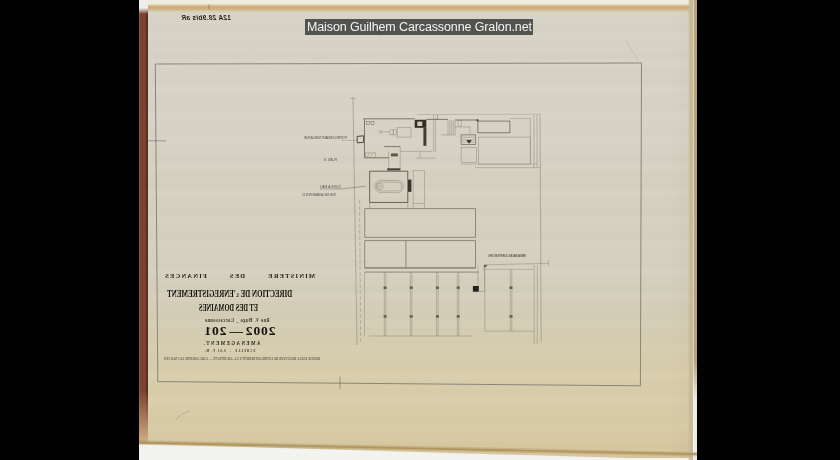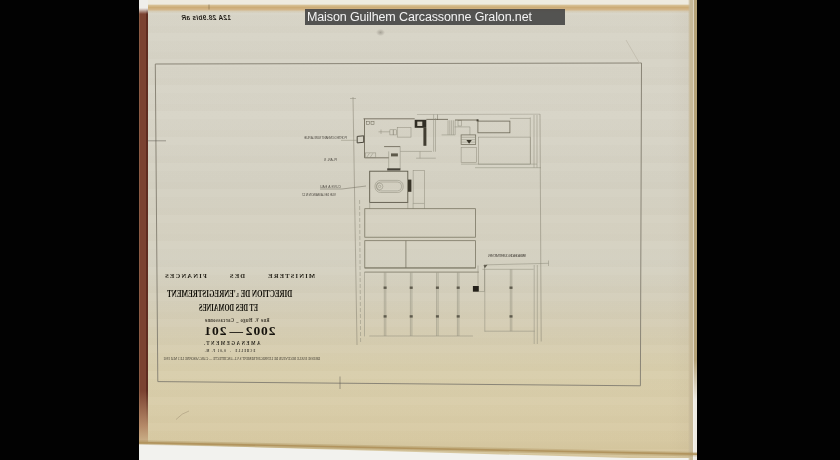--- a/index.html
+++ b/index.html
@@ -255,14 +255,14 @@
   <div style="font-weight:bold;font-size:4.5px;text-align:center;margin-top:2px;letter-spacing:1.5px;transform:scaleX(0.65);margin-left:20px;color:#3a372e;">ECHELLE&nbsp;&nbsp;.&nbsp;&nbsp;0,01&nbsp;P.&nbsp;M.</div>
 
   <div style="font-size:3.2px;text-align:center;margin-top:4px;letter-spacing:0px;white-space:nowrap;margin-left:-5px;color:#38342a;">DRESSE PAR LE RECEVEUR DE L'ENREGISTREMENT S.V.L. ARCHITECTE — CARCASSONNE LE 3 MAI 1902</div>
 </div>
 
 <div class="abs" style="left:186px;top:14px;width:45px;height:9px;transform:scaleX(-1);
   font:bold italic 6.5px 'Liberation Sans';color:#201c16;letter-spacing:0.3px;white-space:nowrap;">12A 28.9bis aR</div>
 
 <div class="abs" style="left:376px;top:29px;width:9px;height:7px;background:radial-gradient(closest-side,rgba(120,115,105,0.5),rgba(120,115,105,0));"></div>
 
-<div class="abs" style="left:305px;top:9px;width:260px;height:16px;background:rgba(72,72,70,0.92);
+<div class="abs" style="left:305px;top:19px;width:228px;height:16px;background:rgba(72,72,70,0.92);
   color:#f4f4f4;font:12.5px 'Liberation Sans';letter-spacing:-0.12px;line-height:16px;white-space:nowrap;padding-left:2px;box-sizing:border-box;">Maison Guilhem Carcassonne Gralon.net</div>
 
 </body></html>

